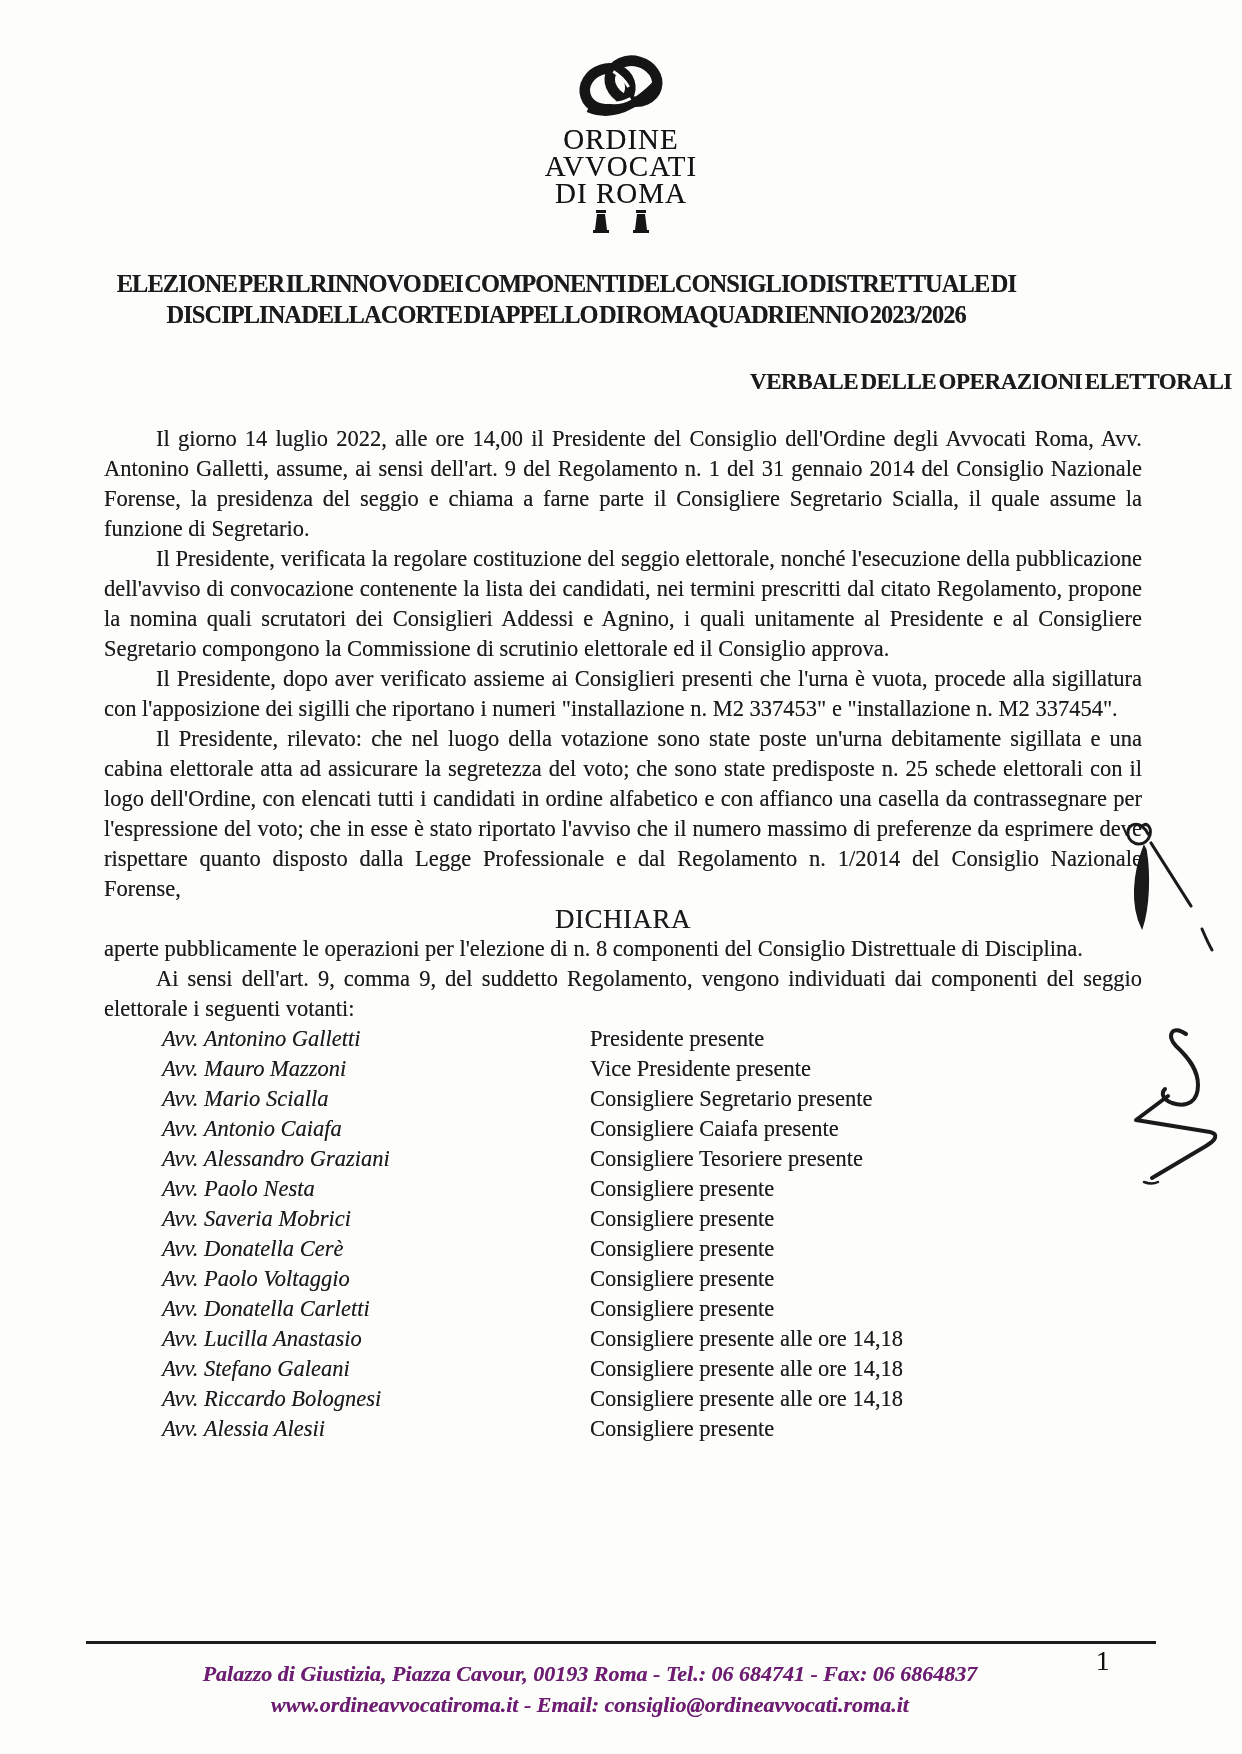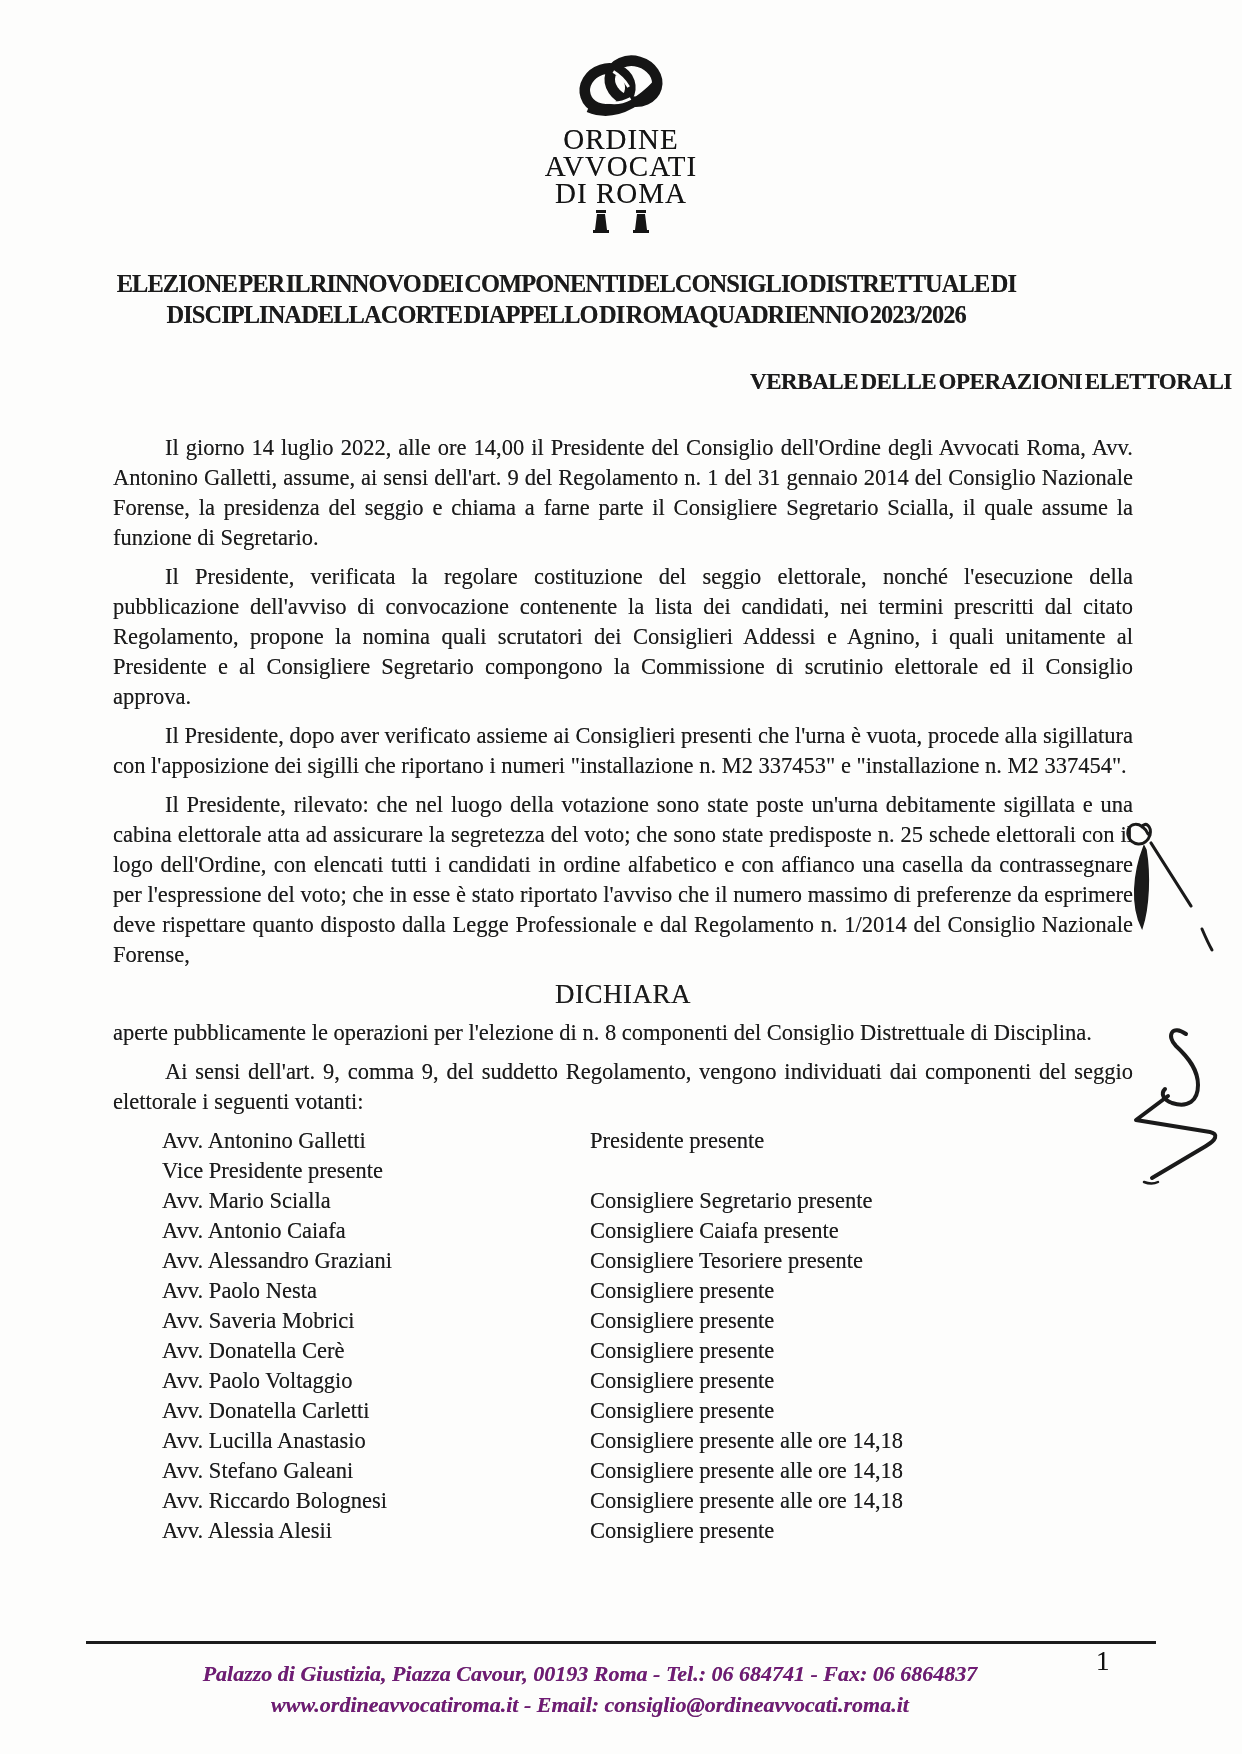--- a/index.html
+++ b/index.html
@@ -36,27 +36,27 @@
     letter-spacing:-0.5px; word-spacing:-3px;
     transform:scaleX(0.96); transform-origin:center;
     white-space:nowrap;
   }
 
   
   .body-text {
     position:absolute; top:424px; left:104px; width:1038px;
     font-size:22.5px; line-height:30px; text-align:justify;
   }
-  .para { text-indent:52px; margin:9px; }
+  .para { text-indent:52px; margin:0; }
   .para.no-indent { text-indent:0; }
   .declaration { text-align:center; font-size:27px; letter-spacing:0.5px; }
 
   .attendees { margin-left:58px; }
   .attendee-row { display:flex; line-height:30px; }
-  .attendee-name { width:428px; flex:0 0 auto; }
+  .attendee-name { width:428px; flex:0 0 auto;font-style:italic; }
   .attendee-role { flex:1 1 auto; }
 
   
   .pen-mark { position:absolute; pointer-events:none; }
 
   
   .footer-rule { position:absolute; top:1641px; left:86px; width:1070px; height:3px; background:#1c1c1c; }
   .page-number { position:absolute; top:1646px; left:1096px; font-size:27px; color:#111; }
   .footer-text {
     position:absolute; top:1658px; left:30px; width:1120px;
@@ -113,20 +113,21 @@
     <div class="declaration">DICHIARA</div>
     <p class="para no-indent">aperte pubblicamente le operazioni per l'elezione di n. 8 componenti del Consiglio Distrettuale di Disciplina.</p>
     <p class="para">Ai sensi dell'art. 9, comma 9, del suddetto Regolamento, vengono individuati dai componenti del seggio elettorale i seguenti votanti:</p>
 
     <div class="attendees">
       <div class="attendee-row">
         <span class="attendee-name">Avv. Antonino Galletti</span>
         <span class="attendee-role">Presidente presente</span>
       </div>
       <div class="attendee-row">
+        <span class="attendee-name">Avv. Mauro Mazzoni</span>
         <span class="attendee-role">Vice Presidente presente</span>
       </div>
       <div class="attendee-row">
         <span class="attendee-name">Avv. Mario Scialla</span>
         <span class="attendee-role">Consigliere Segretario presente</span>
       </div>
       <div class="attendee-row">
         <span class="attendee-name">Avv. Antonio Caiafa</span>
         <span class="attendee-role">Consigliere Caiafa presente</span>
       </div>

